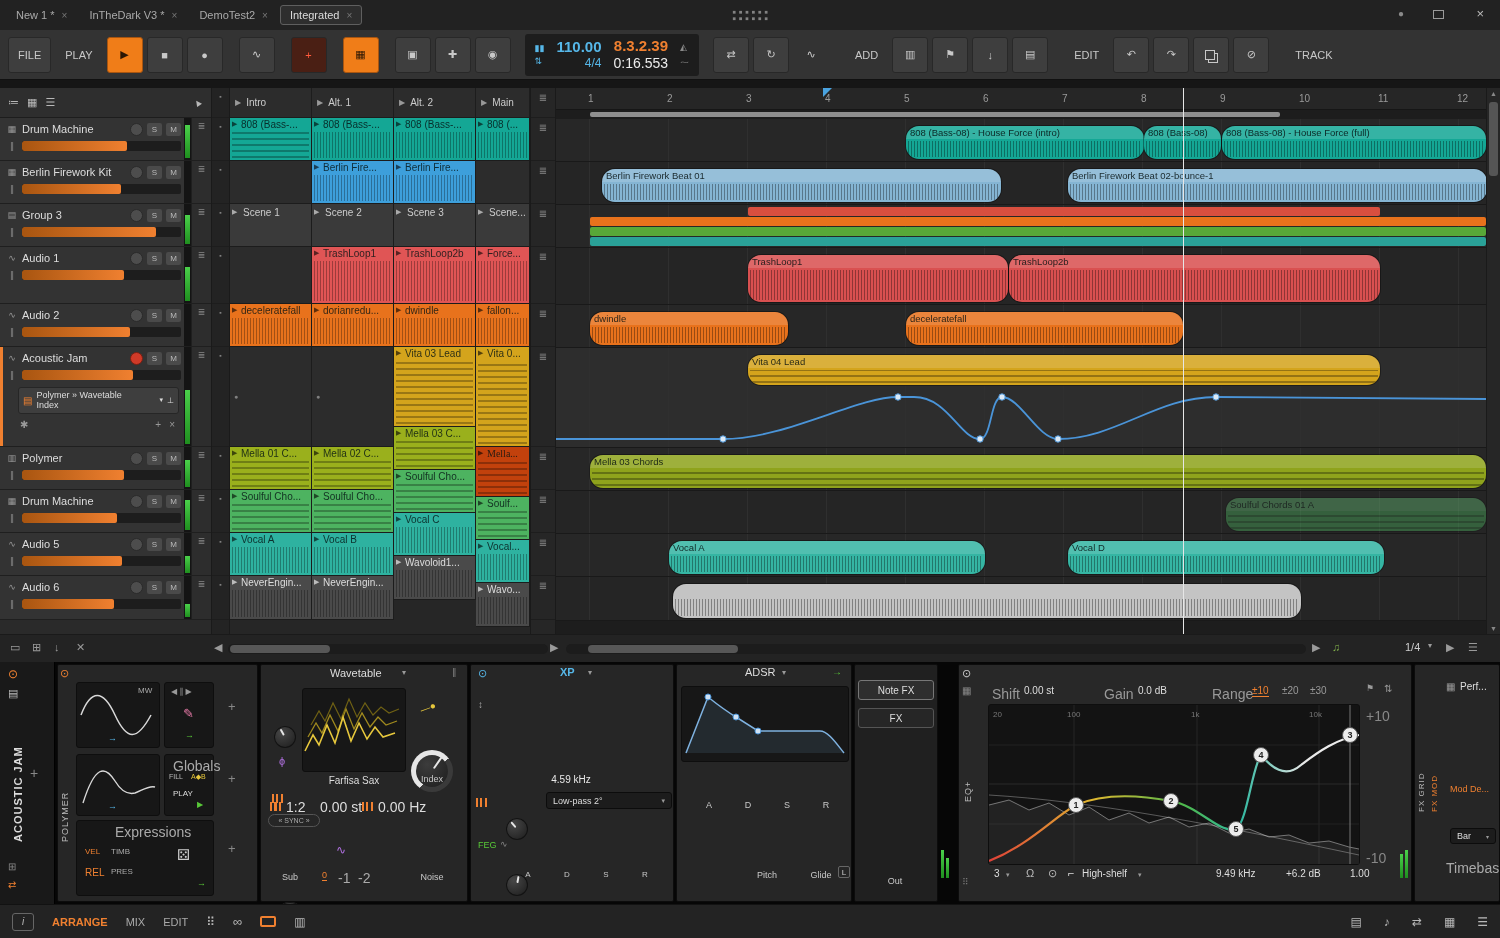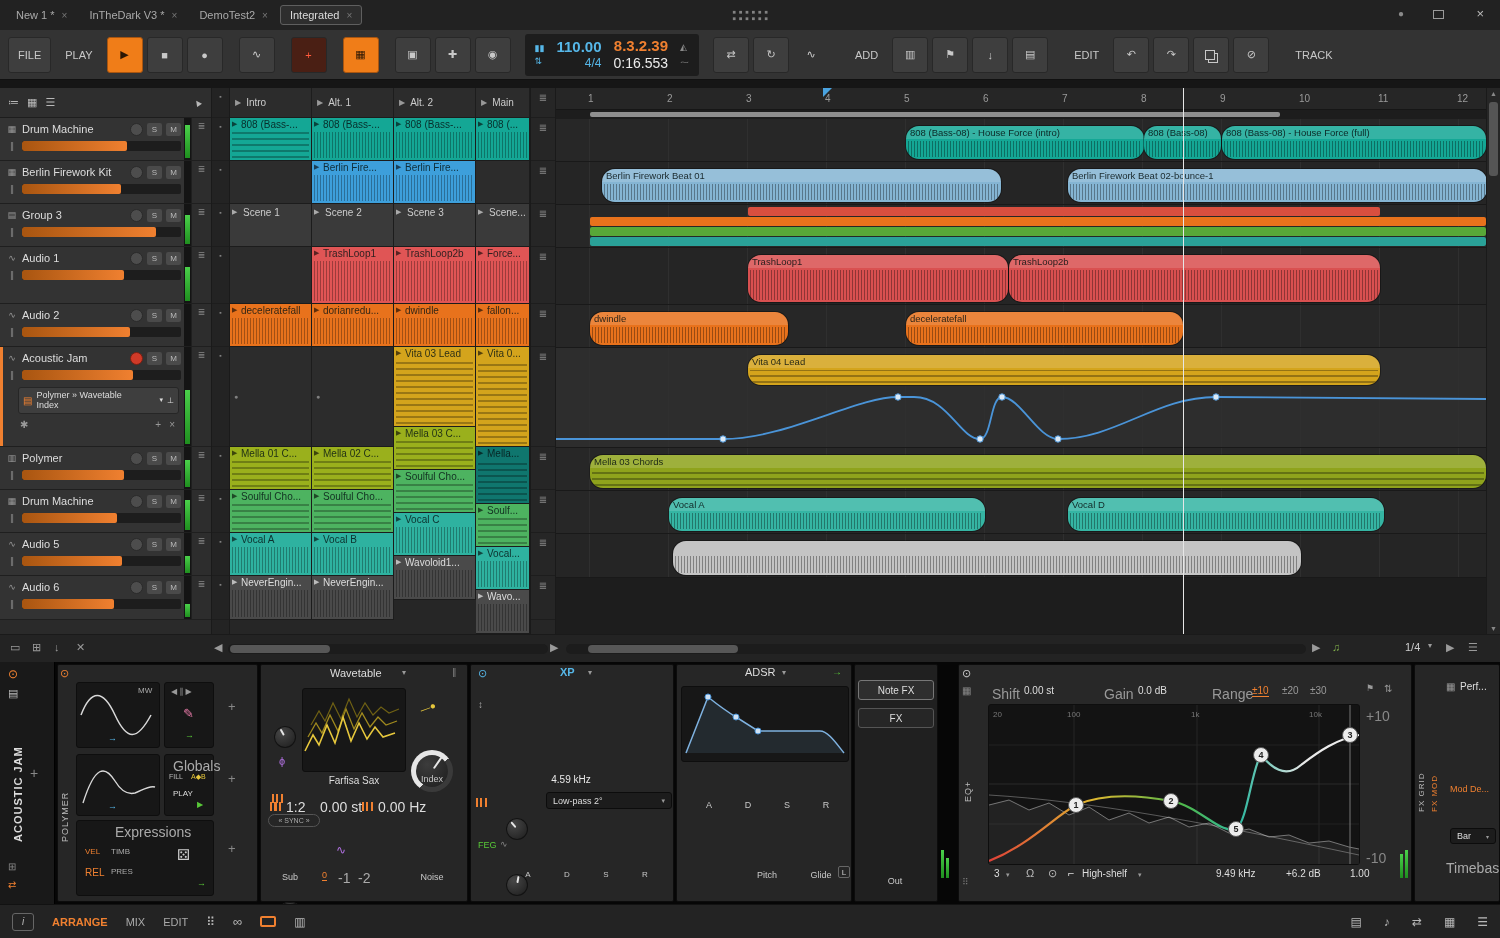--- a/index.html
+++ b/index.html
@@ -657,21 +657,21 @@
         <div class="lcell clip" style="height: 43px; background: rgb(232, 114, 28);">
           <div class="ltri">▶</div>
           <div class="lbl">fallon...</div>
           <div class="wavet"></div>
         </div>
         <div class="lcell clip" style="height: 100px; background: rgb(212, 164, 28);">
           <div class="ltri">▶</div>
           <div class="lbl">Vita 0...</div>
           <div class="wavet notes"></div>
         </div>
-        <div class="lcell clip" style="height: 57px; background: #0f766e;">
+        <div class="lcell clip" style="height: 50px; background: #c2410c; font-family: Liberation Serif, serif;">
           <div class="ltri">▶</div>
           <div class="lbl">Mella...</div>
           <div class="wavet notes"></div>
         </div>
         <div class="lcell clip" style="height: 43px; background: rgb(77, 179, 96);">
           <div class="ltri">▶</div>
           <div class="lbl">Soulf...</div>
           <div class="wavet notes"></div>
         </div>
         <div class="lcell clip" style="height: 43px; background: rgb(46, 178, 160);">
@@ -783,20 +783,26 @@
             <circle cx="342" cy="10" r="3.2" fill="#ddeaf6" stroke="#4a94d8"></circle>
             <circle cx="424" cy="52" r="3.2" fill="#ddeaf6" stroke="#4a94d8"></circle>
             <circle cx="446" cy="10" r="3.2" fill="#ddeaf6" stroke="#4a94d8"></circle>
             <circle cx="502" cy="52" r="3.2" fill="#ddeaf6" stroke="#4a94d8"></circle>
             <circle cx="660" cy="10" r="3.2" fill="#ddeaf6" stroke="#4a94d8"></circle>
           </svg>
         </div>
         <div class="lane" style="height: 43px;">
           <div class="aclip" style="left: 34px; width: 896px; background: rgb(143, 163, 28);">
             <div class="hd">Mella 03 Chords</div>
+            <div class="bd notes"></div>
+          </div>
+        </div>
+        <div class="lane alt" style="height: 43px;">
+          <div class="aclip faded" style="left: 670px; width: 260px; background: rgb(77, 179, 96);">
+            <div class="hd">Soulful Chords 01 A</div>
             <div class="bd notes"></div>
           </div>
         </div>
         <div class="lane" style="height: 43px;">
           <div class="aclip" style="left: 113px; width: 316px; background: rgb(53, 181, 163);">
             <div class="hd">Vocal A</div>
             <div class="bd wave"></div>
           </div>
           <div class="aclip" style="left: 512px; width: 316px; background: rgb(53, 181, 163);">
             <div class="hd">Vocal D</div>

